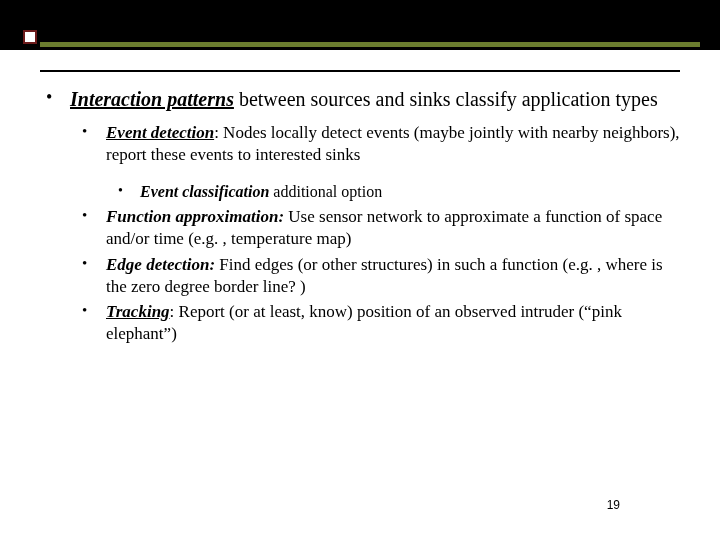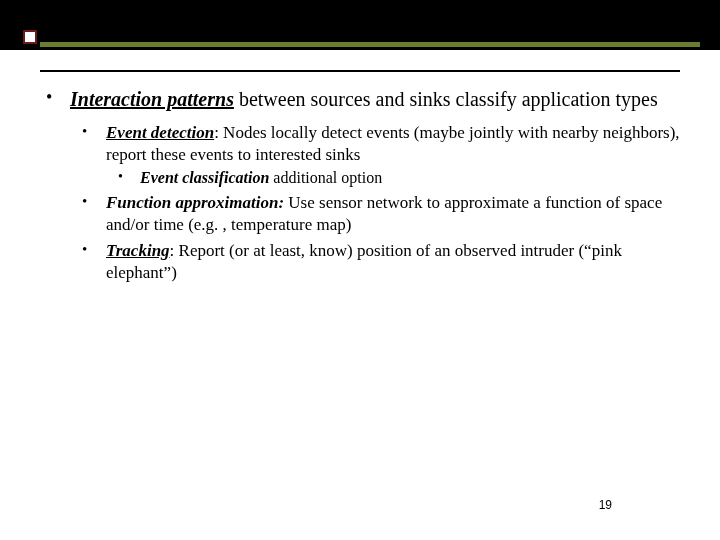--- a/index.html
+++ b/index.html
@@ -79,40 +79,40 @@
   ul.level2 > li::before {
     content: "•";
     position: absolute;
     left: 12px;
     top: 0;
     font-size: 15px;
   }
   ul.level3 {
     list-style: none;
     padding-left: 0;
-    margin-top: 2px;
+    margin-top: 16px;
   }
   ul.level3 > li {
     position: relative;
     padding-left: 34px;
     font-size: 16px;
     line-height: 1.3;
   }
   ul.level3 > li::before {
     content: "•";
     position: absolute;
     left: 12px;
     top: 0;
     font-size: 14px;
   }
   .bi { font-weight: bold; font-style: italic; }
   .ul { text-decoration: underline; }
   .page-num {
     position: absolute;
-    right: 108px;
+    right: 100px;
     bottom: 28px;
     font-size: 12px;
     font-family: Arial, sans-serif;
   }
 </style>
 </head>
 <body>
 
 <div class="top-bar">
   <div class="square"></div>
@@ -135,20 +135,23 @@
               <span class="bi">Event classification</span><span> additional option</span>
             </li>
           </ul>
         </li>
 
 
         <li>
           <span class="bi">Function approximation:</span><span> </span><span>Use sensor network to approximate a function of space and/or time (e.g. , temperature map)</span>
         </li>
 
+        <li>
+          <span class="bi">Edge detection:</span><span> </span><span>Find edges (or other structures) in such a function (e.g. , where is the zero degree border line? )</span>
+        </li>
 
         <li>
           <span class="bi ul">Tracking</span><span>: </span><span>Report (or at least, know) position of an observed intruder (“pink elephant”)</span>
         </li>
 
       </ul>
     </li>
   </ul>
 </div>
 

